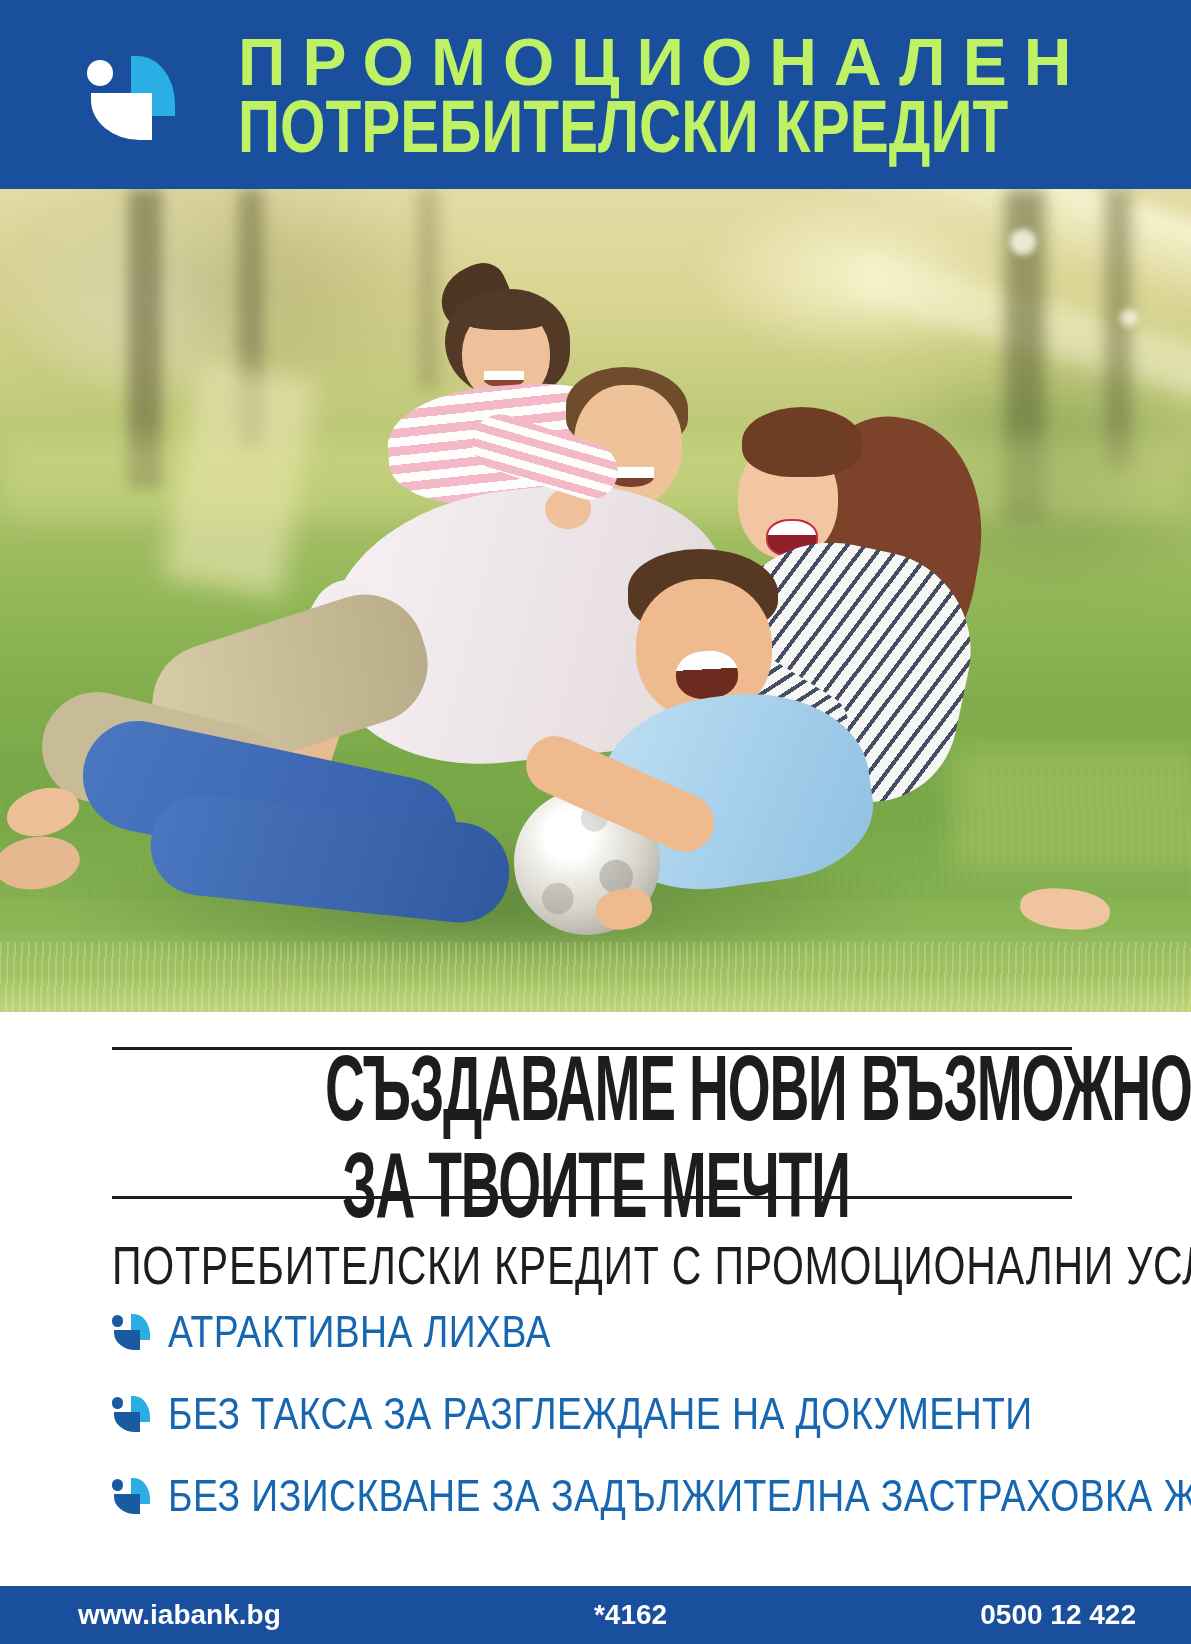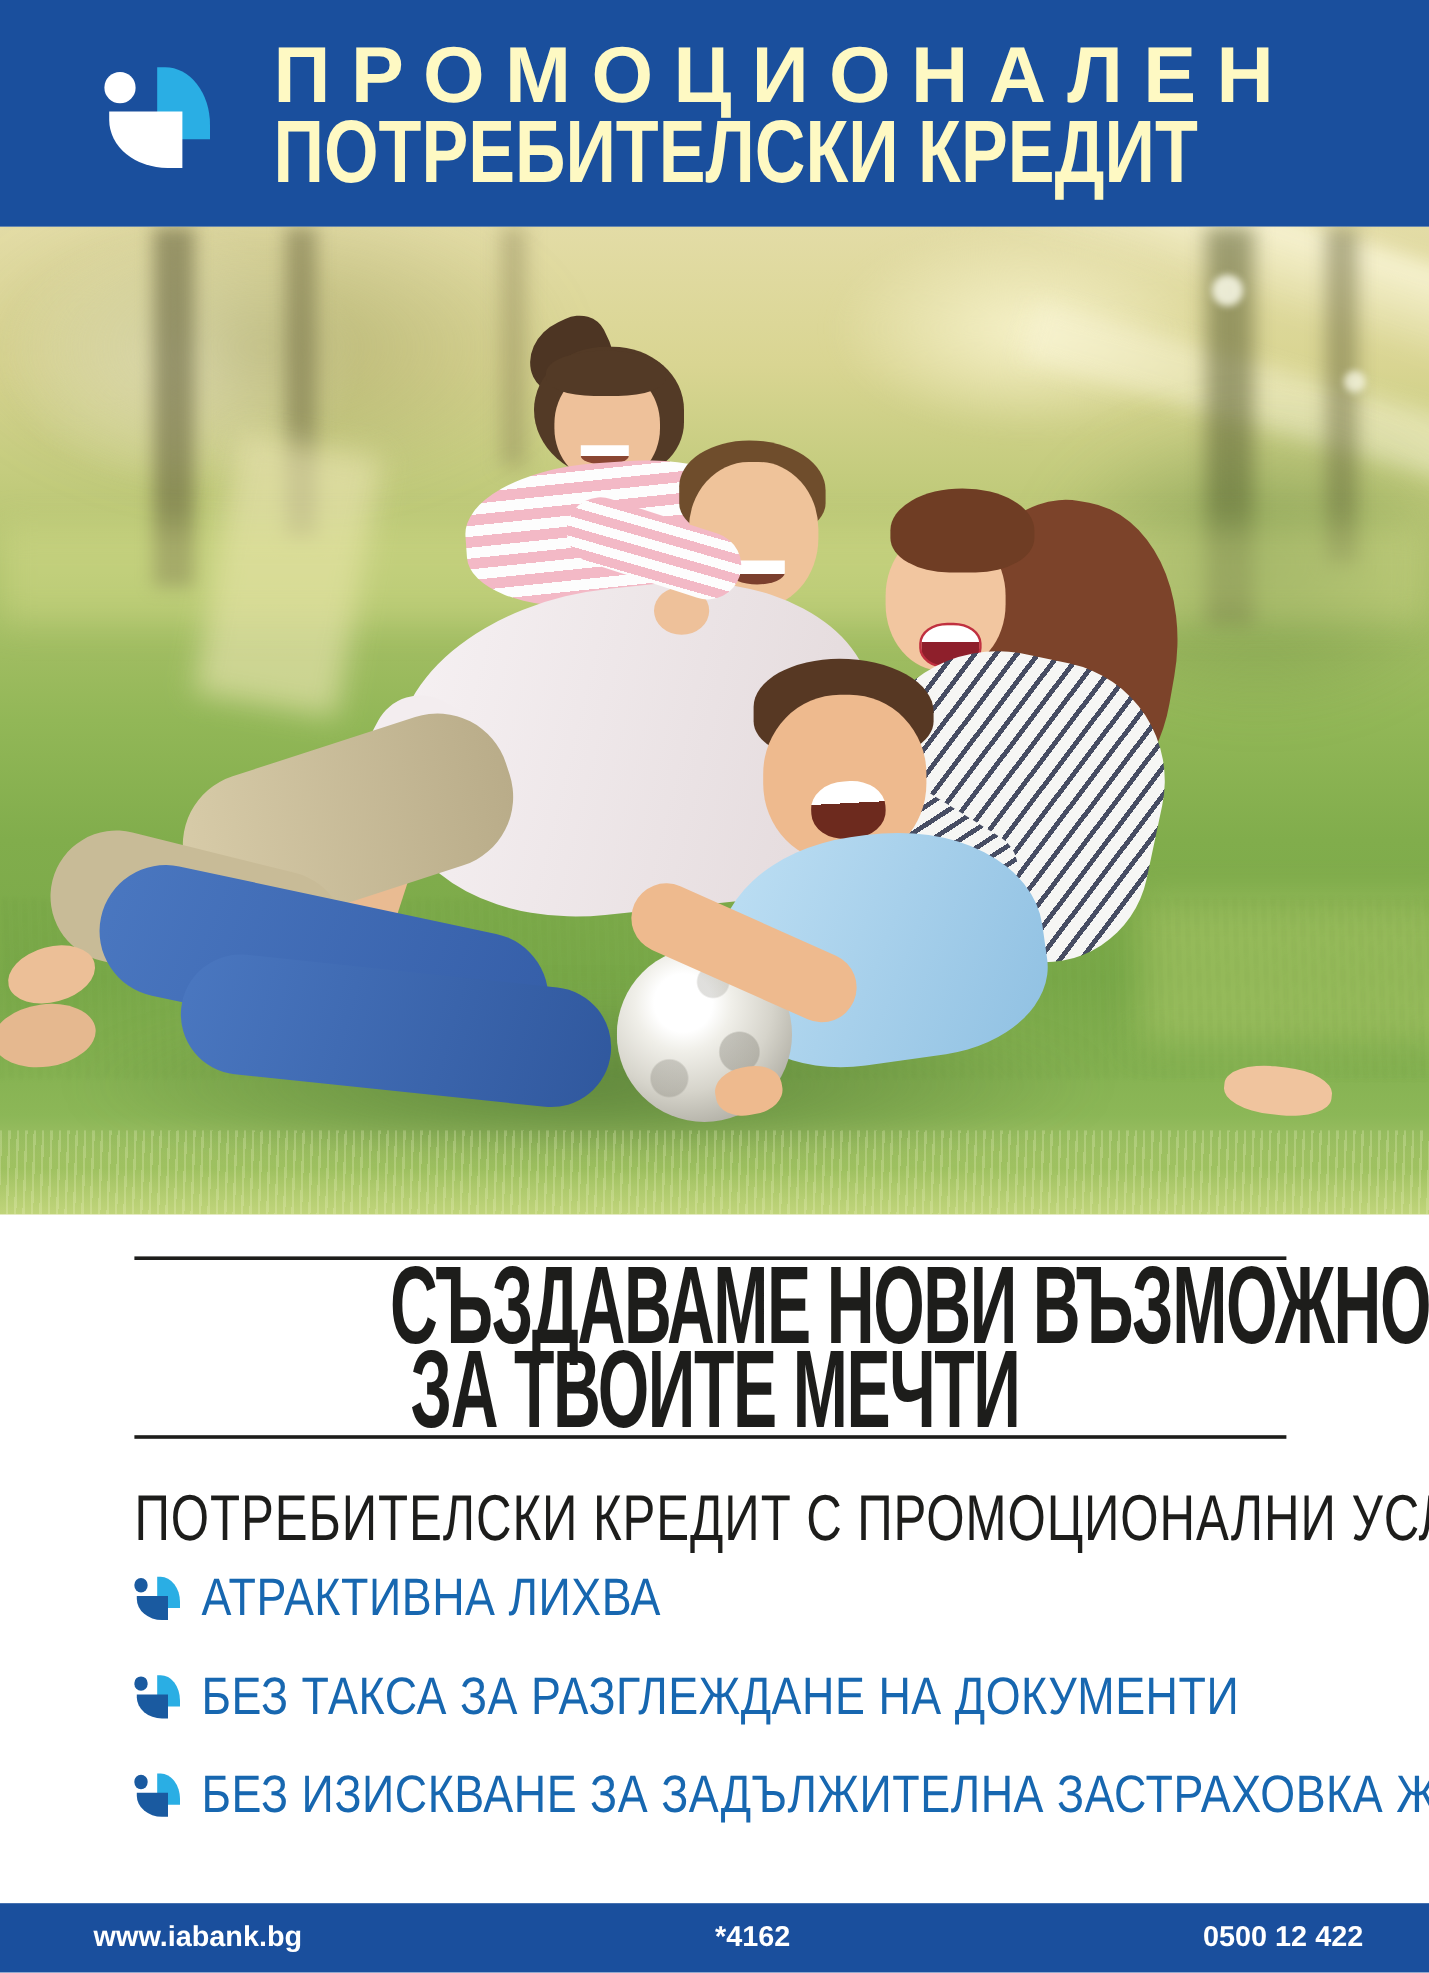--- a/index.html
+++ b/index.html
@@ -7,21 +7,21 @@
         font-family:"Liberation Sans", sans-serif;overflow:hidden;}
 
   
   .topbar{position:absolute;left:0;top:0;width:1191px;height:189px;background:#1a4f9d;}
   .logo{position:absolute;left:87px;top:56px;width:88px;height:84px;}
   .logo .dot{position:absolute;left:0;top:5%;width:30%;height:31%;border-radius:50%;background:#ffffff;}
   .logo .quad-lb{position:absolute;left:50%;top:0;width:50%;height:71%;background:#2aaee4;
                  border-top-right-radius:85% 80%;}
   .logo .quad-dk{position:absolute;left:5%;top:44%;width:69%;height:56%;background:#ffffff;
                  border-bottom-left-radius:80% 85%;}
-  .titles{position:absolute;left:228px;top:30px;width:830px;color:#fef9c3;}
+  .titles{position:absolute;left:238px;top:30px;width:830px;color:#bef264;}
   .title1{font-size:66px;font-weight:bold;letter-spacing:17px;white-space:nowrap;line-height:64px;}
   .title2{display:inline-block;font-size:74px;font-weight:bold;white-space:nowrap;line-height:66px;
           transform:scaleX(.79);transform-origin:left center;letter-spacing:0;}
 
   
   .photo{position:absolute;left:0;top:189px;width:1191px;height:823px;overflow:hidden;
          background:linear-gradient(180deg,#e3dca6 0%,#d9d592 14%,#c2cb7c 26%,#a9c068 38%,
                     #92b757 50%,#81ad4c 62%,#7aa949 76%,#8cb757 90%,#b7cc79 98%,#c9d687 100%);}
   .photo div{position:absolute;}
 
@@ -40,21 +40,21 @@
   .blogo .quad-lb{position:absolute;left:50%;top:0;width:50%;height:71%;background:#2aaee4;
                   border-top-right-radius:85% 80%;}
   .blogo .quad-dk{position:absolute;left:5%;top:44%;width:69%;height:56%;background:#1a5aa0;
                   border-bottom-left-radius:80% 85%;}
   .benefit .lbl{margin-left:18px;color:#1767b0;font-size:44px;line-height:44px;white-space:nowrap;
                 display:inline-block;transform:scaleX(.85);transform-origin:left center;letter-spacing:.5px;}
 
   
   .botbar{position:absolute;left:0;top:1586px;width:1191px;height:58px;background:#1a4f9d;
           display:flex;align-items:center;justify-content:space-between;
-          padding:0 55px 0 78px;box-sizing:border-box;color:#fff;font-weight:bold;font-size:24px;}
+          padding:0 55px 0 78px;box-sizing:border-box;color:#fff;font-weight:bold;font-size:28px;}
 </style>
 </head>
 <body>
 
 <div class="page">
 
   <header class="topbar">
     <div class="logo">
       <div class="quad-lb"></div>
       <div class="quad-dk"></div>
@@ -130,21 +130,21 @@
     <div style="left:596px;top:700px;width:56px;height:40px;background:#eeba8e;border-radius:45%;transform:rotate(-10deg);"></div>
     <div style="left:1020px;top:700px;width:90px;height:40px;background:#f0c49e;border-radius:45%;transform:rotate(6deg);"></div>
 
     <div style="left:0;bottom:0;width:1191px;height:70px;background:repeating-linear-gradient(92deg,rgba(240,245,200,.25) 0 2px,transparent 2px 7px),linear-gradient(180deg,rgba(130,170,70,0) 0,rgba(150,190,85,.55) 45%,rgba(190,212,120,.85) 100%);"></div>
   </div>
 
   <div class="rule" style="top:1047px;"></div>
   <div class="headline" style="top:1053px;">
     <span class="sq">СЪЗДАВАМЕ НОВИ ВЪЗМОЖНОСТИ</span>
   </div>
-  <div class="headline" style="top:1123px;">
+  <div class="headline" style="top:1150px;">
     <span class="sq">ЗА ТВОИТЕ МЕЧТИ</span>
   </div>
   <div class="rule" style="top:1196px;"></div>
 
   <div class="subhead">
     <span class="sq">ПОТРЕБИТЕЛСКИ КРЕДИТ С ПРОМОЦИОНАЛНИ УСЛОВИЯ:</span>
   </div>
 
   <div class="benefit" style="top:1388px;">
     <span class="blogo">

